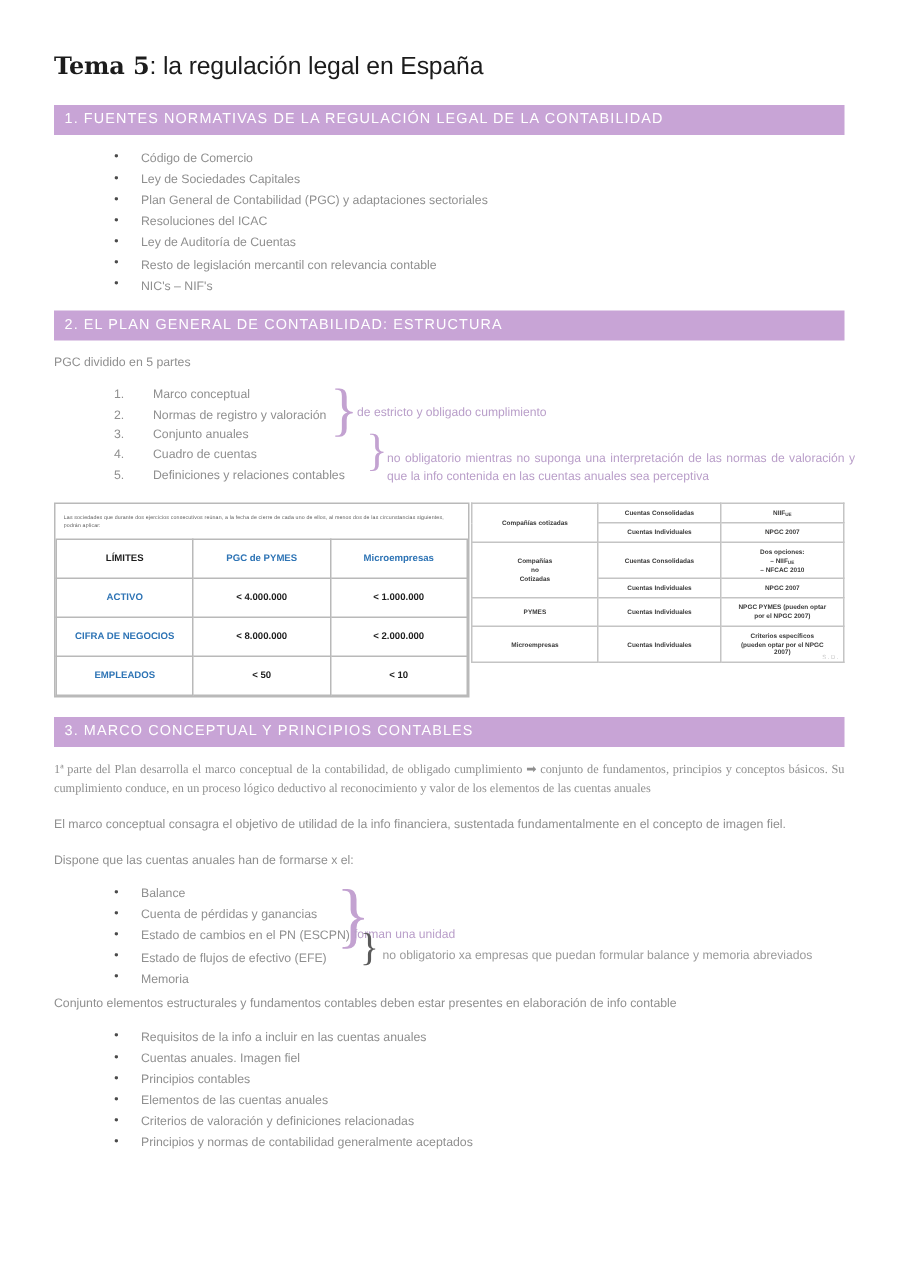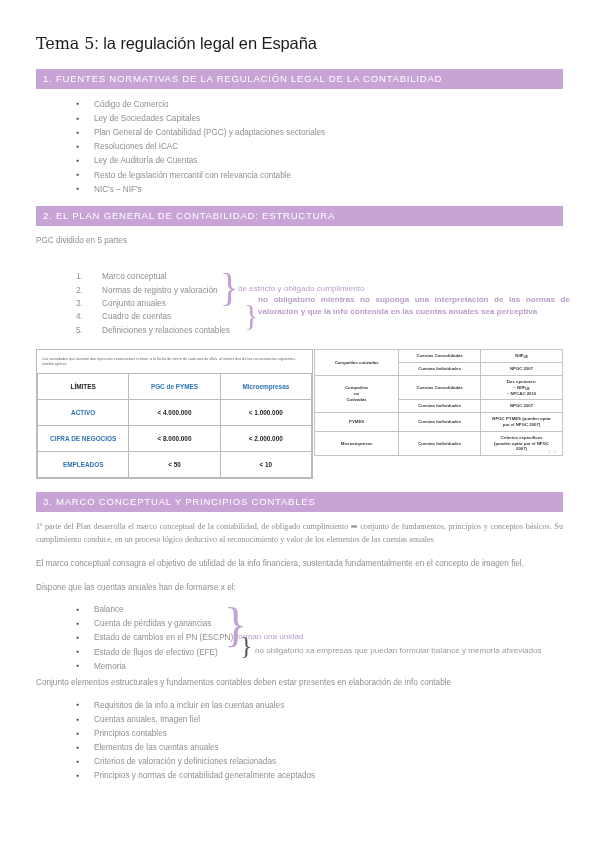--- a/index.html
+++ b/index.html
@@ -24,21 +24,21 @@
 
   
   .doc-title {
     font-size: 16.5px;
     color: #1c1c1c;
     margin: 0 0 16px 0;
     letter-spacing: -0.1px;
     white-space: nowrap;
   }
   .doc-title .t-strong {
-    font-weight: 400;
+    font-weight: 700;
     font-family: "DejaVu Serif", serif;
     font-size: 16px;
   }
   .doc-title .t-rest {
     font-weight: 400;
   }
 
   
   .section-bar {
     background: #c8a4d6;
@@ -217,36 +217,36 @@
     <li>Plan General de Contabilidad (PGC) y adaptaciones sectoriales</li>
     <li>Resoluciones del ICAC</li>
     <li>Ley de Auditoría de Cuentas</li>
     <li>Resto de legislación mercantil con relevancia contable</li>
     <li>NIC's – NIF's</li>
   </ul>
 
 
   <div class="section-bar">2. EL PLAN GENERAL DE CONTABILIDAD: ESTRUCTURA</div>
 
-  <p class="para tight" style="margin-bottom:23px;">PGC dividido en 5 partes</p>
+  <p class="para tight" style="margin-bottom:8px;">PGC dividido en 5 partes</p>
 
   <div class="brace-wrap" style="height:70px;">
     <ol class="num">
       <li><span class="num-mark">1.</span><span>Marco conceptual</span></li>
       <li><span class="num-mark">2.</span><span>Normas de registro y valoración</span></li>
       <li><span class="num-mark">3.</span><span>Conjunto anuales</span></li>
       <li><span class="num-mark">4.</span><span>Cuadro de cuentas</span></li>
       <li><span class="num-mark">5.</span><span>Definiciones y relaciones contables</span></li>
     </ol>
 
     <span class="brace" style="left:184px; top:-2px; font-size:39px;">}</span>
     <span class="brace-note" style="left:202px; top:13px; width:220px;">de estricto y obligado cumplimiento</span>
 
     <span class="brace" style="left:208px; top:30px; font-size:30px;">}</span>
-    <span class="brace-note" style="left:222px; top:24px; width:312px; text-align:justify;font-weight:bold;">no obligatorio mientras no suponga una interpretación de las normas de valoración y que la info contenida en las cuentas anuales sea perceptiva</span>
+    <span class="brace-note" style="left:222px; top:44px; width:312px; text-align:justify;">no obligatorio mientras no suponga una interpretación de las normas de valoración y que la info contenida en las cuentas anuales sea perceptiva</span>
   </div>
 
   <div class="tables-row">
 
     <div class="tbl-left">
       <table>
         <tbody>
             <tr>
           <td class="note-cell" colspan="3">Las sociedades que durante dos ejercicios consecutivos reúnan, a la fecha de cierre de cada uno de ellos, al menos dos de las circunstancias siguientes, podrán aplicar:</td>
         </tr>

